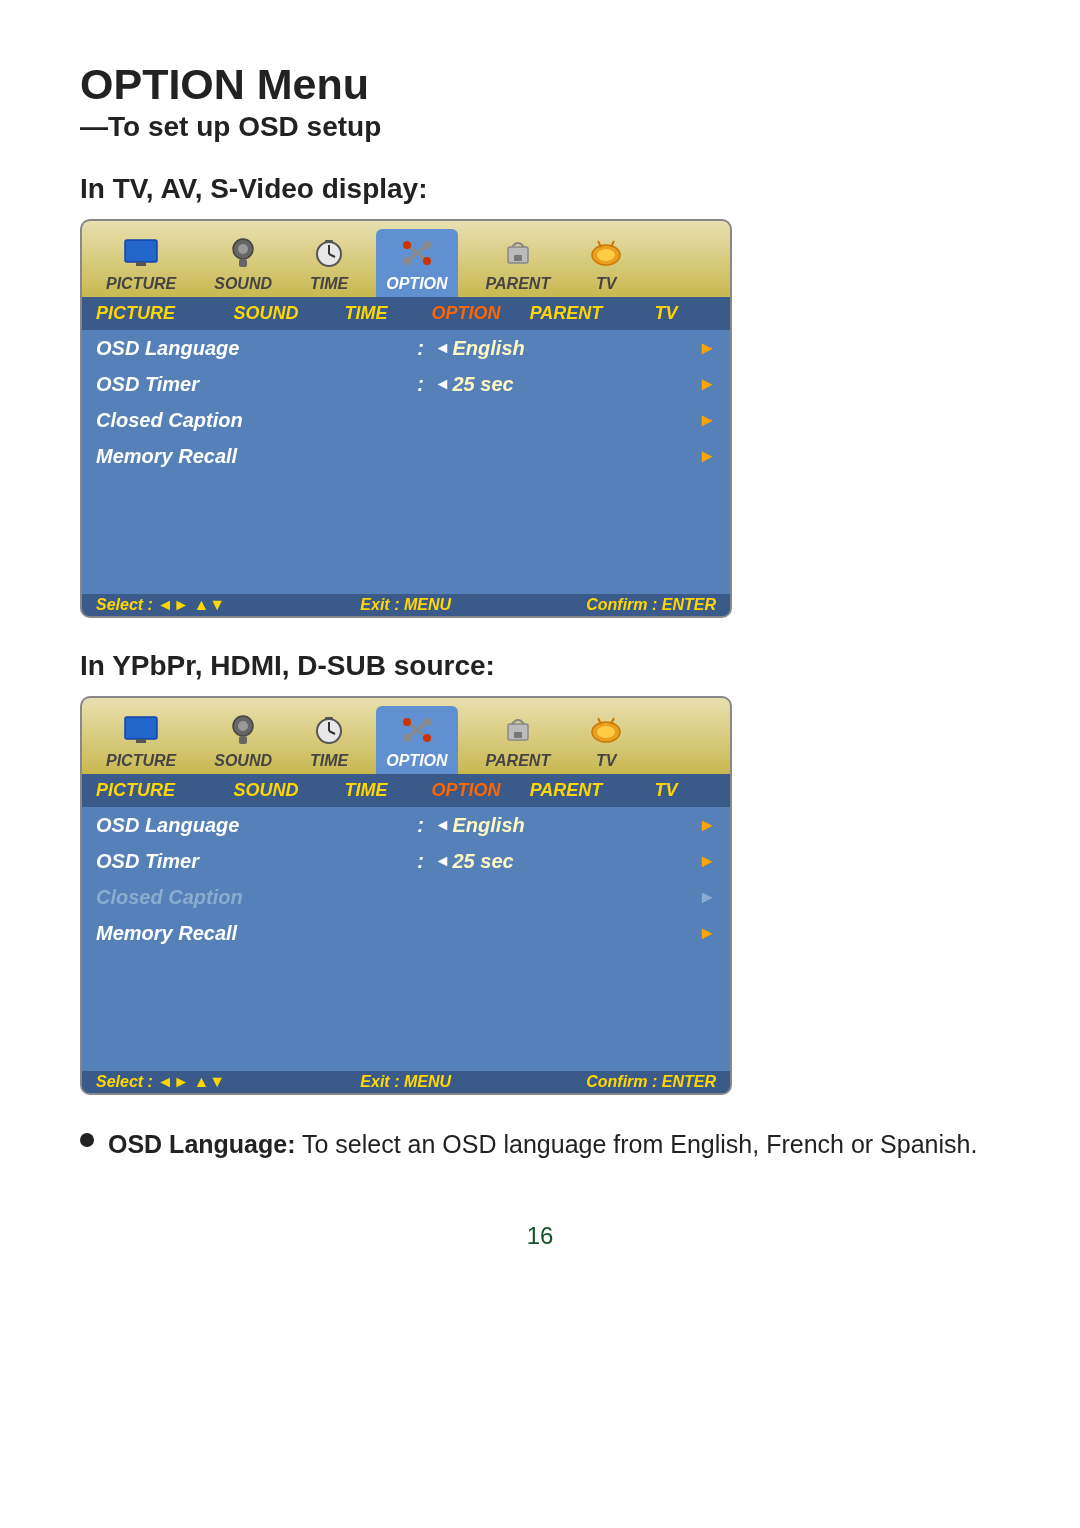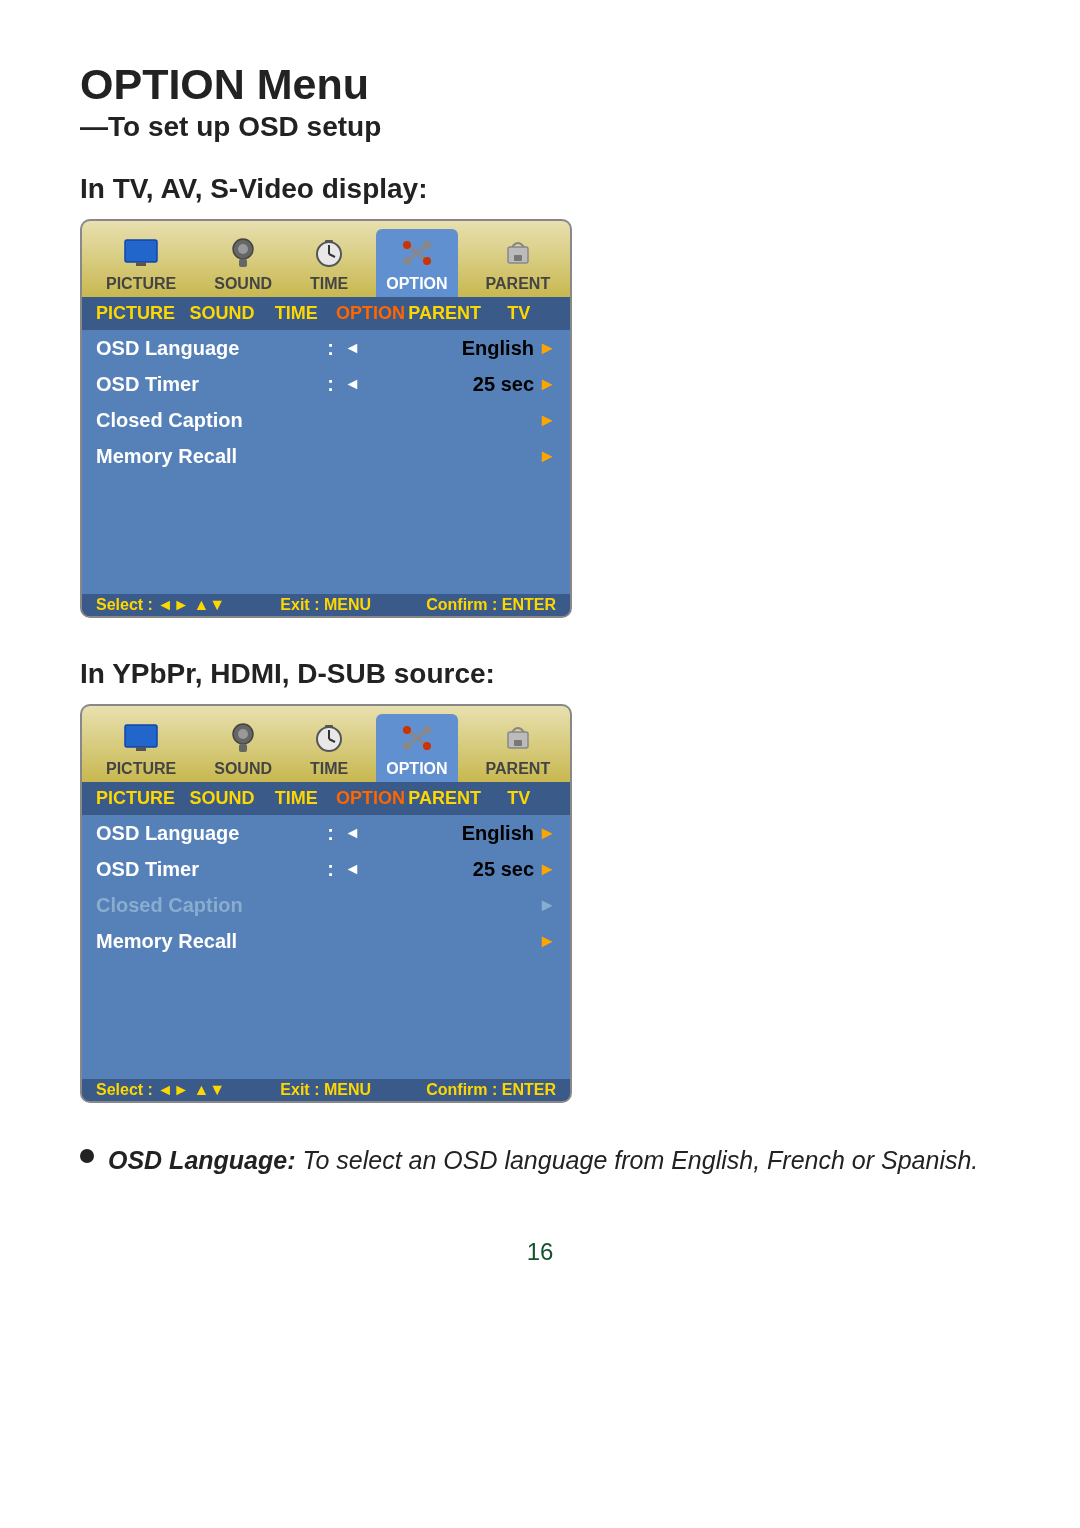--- a/index.html
+++ b/index.html
@@ -29,23 +29,24 @@
       font-weight: bold;
       font-size: 28px;
       margin-bottom: 14px;
     }
 
     
     .osd-box {
       border: 2px solid #888;
       border-radius: 10px;
       background: #4a6fa5;
-      width: 492px;
-      margin-bottom: 40px;
+      width: 652px;
+      margin-bottom: 32px;
       overflow: hidden;
+      font-style: italic;
     }
 
     
     .tab-bar {
       display: flex;
       align-items: center;
       background: linear-gradient(to bottom, #e8e0b0, #c8b850);
       padding: 8px 14px 0 14px;
       gap: 18px;
     }
@@ -124,22 +125,22 @@
     }
 
     .menu-row-arrow-left {
       width: 18px;
       color: #fff;
       font-size: 16px;
     }
 
     .menu-row-value {
       flex: 1.4;
-      text-align: right;
-      color: #000000;
+      text-align: left;
+      color: #fef9c3;
     }
 
     .menu-row-arrow-right {
       width: 22px;
       text-align: right;
       color: #ffa500;
       font-size: 18px;
     }
 
     .menu-row.dimmed .menu-row-colon,
@@ -162,21 +163,20 @@
       color: #ffd700;
       font-size: 16px;
       font-weight: bold;
     }
 
     
     .bullet-list {
       margin-top: 22px;
       list-style: none;
       padding: 0;
-      font-style: italic;
     }
     .bullet-list li {
       display: flex;
       align-items: flex-start;
       margin-bottom: 10px;
       font-size: 25px;
       line-height: 1.4;
     }
     .bullet-dot {
       display: inline-block;

